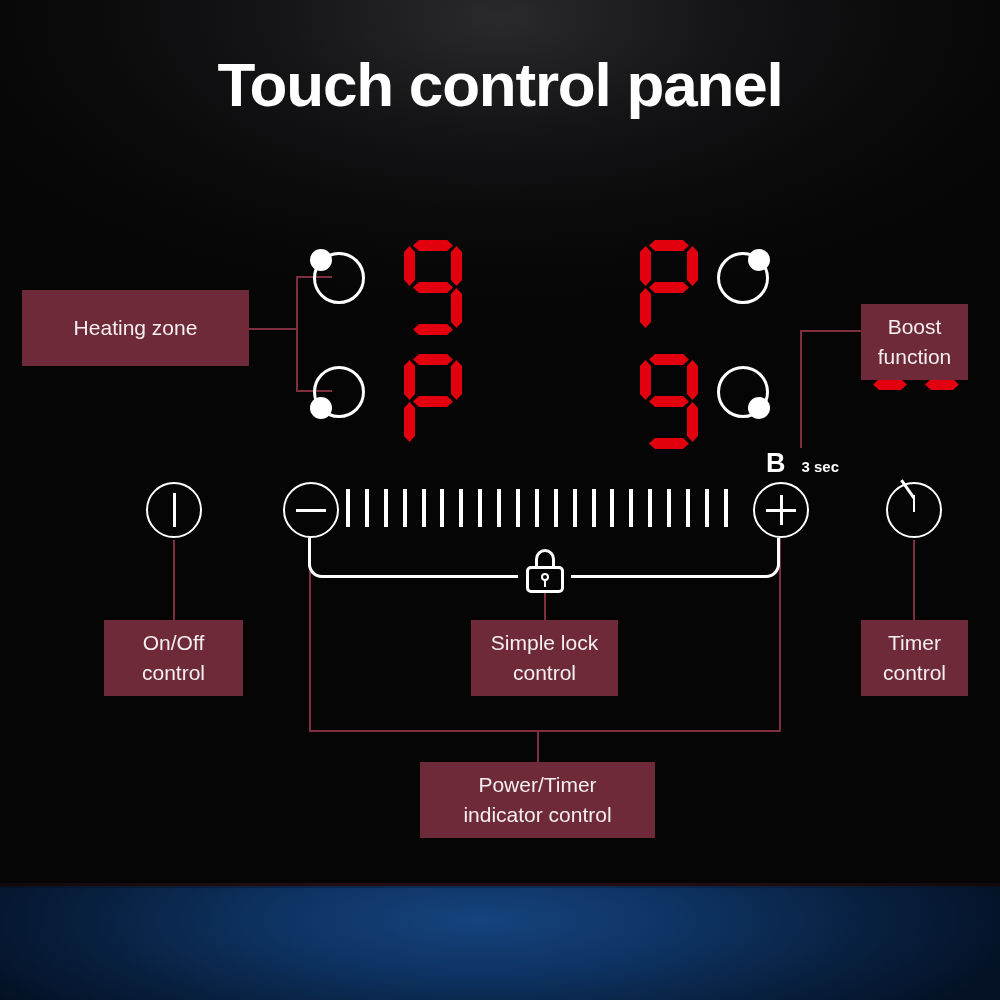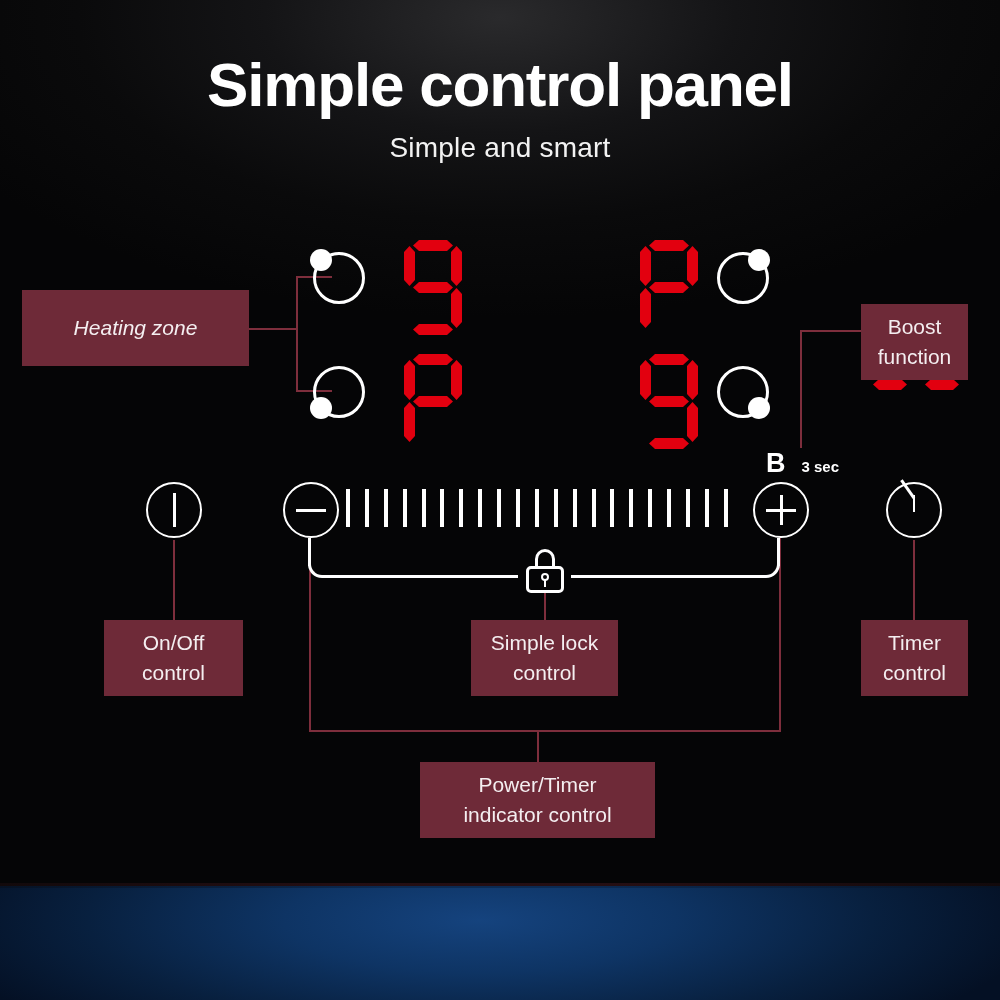--- a/index.html
+++ b/index.html
@@ -142,22 +142,21 @@
   .wcorner.r{border-top:none;border-left:none;border-radius:0 0 14px 0;}
 </style>
 </head>
 <body>
 
 <div id="stage">
 
   <div class="bg-black"></div>
   <div class="bg-blue"></div>
 
-  <div class="title">Simple control panel</div>
-  <div class="subtitle">Simple and smart</div>
+  <div class="title">Touch control panel</div>
 
   <div class="ln h" style="left:248px;top:328px;width:50px;"></div>
   <div class="ln v" style="left:296px;top:276px;height:116px;"></div>
   <div class="ln h" style="left:296px;top:276px;width:36px;"></div>
   <div class="ln h" style="left:296px;top:390px;width:36px;"></div>
 
   <div class="ln h" style="left:800px;top:330px;width:62px;"></div>
   <div class="ln v" style="left:800px;top:330px;height:118px;"></div>
 
   <div class="ln v" style="left:173px;top:540px;height:80px;"></div>
@@ -285,21 +284,21 @@
     <div class="wbr v" style="left:777px;top:538px;height:28px;"></div>
   </div>
 
   <div class="lock-ic" style="left:526px;top:549px;">
     <div class="shackle"></div>
     <div class="body"></div>
     <div class="kh"></div>
     <div class="kt"></div>
   </div>
 
-  <div class="label-box" style="left:22px;top:290px;width:227px;height:76px;font-style:italic;">
+  <div class="label-box" style="left:22px;top:290px;width:227px;height:76px;">
     <div>
       <span>Heating zone</span>
     </div>
   </div>
 
   <div class="label-box" style="left:861px;top:304px;width:107px;height:76px;">
     <div>
       <span>Boost</span>
       <span>function</span>
     </div>

